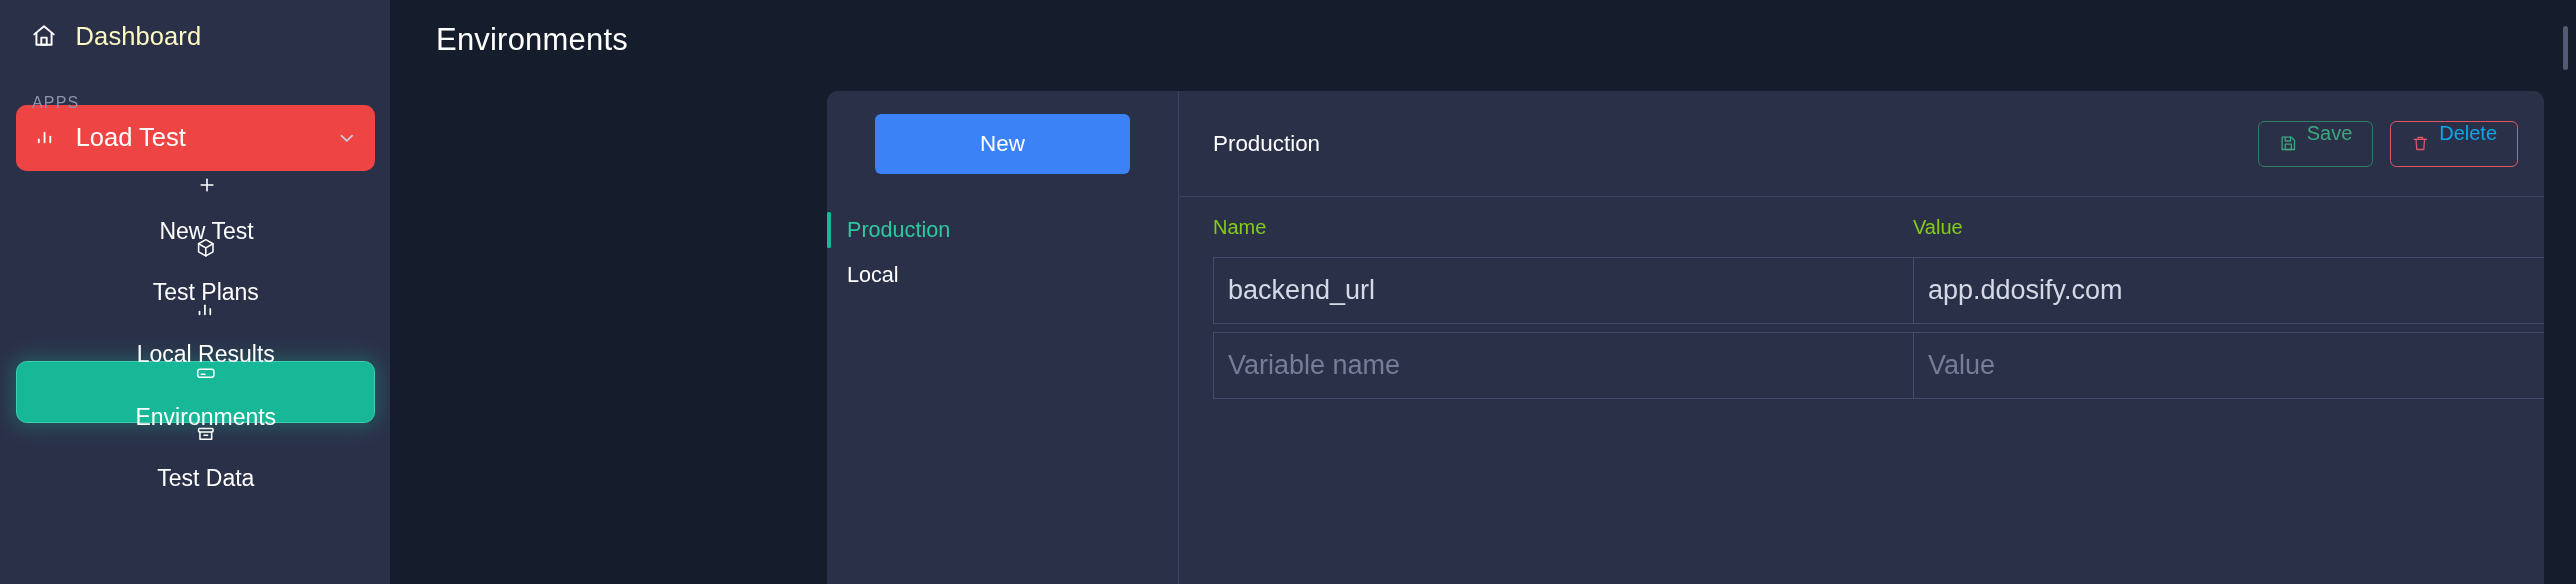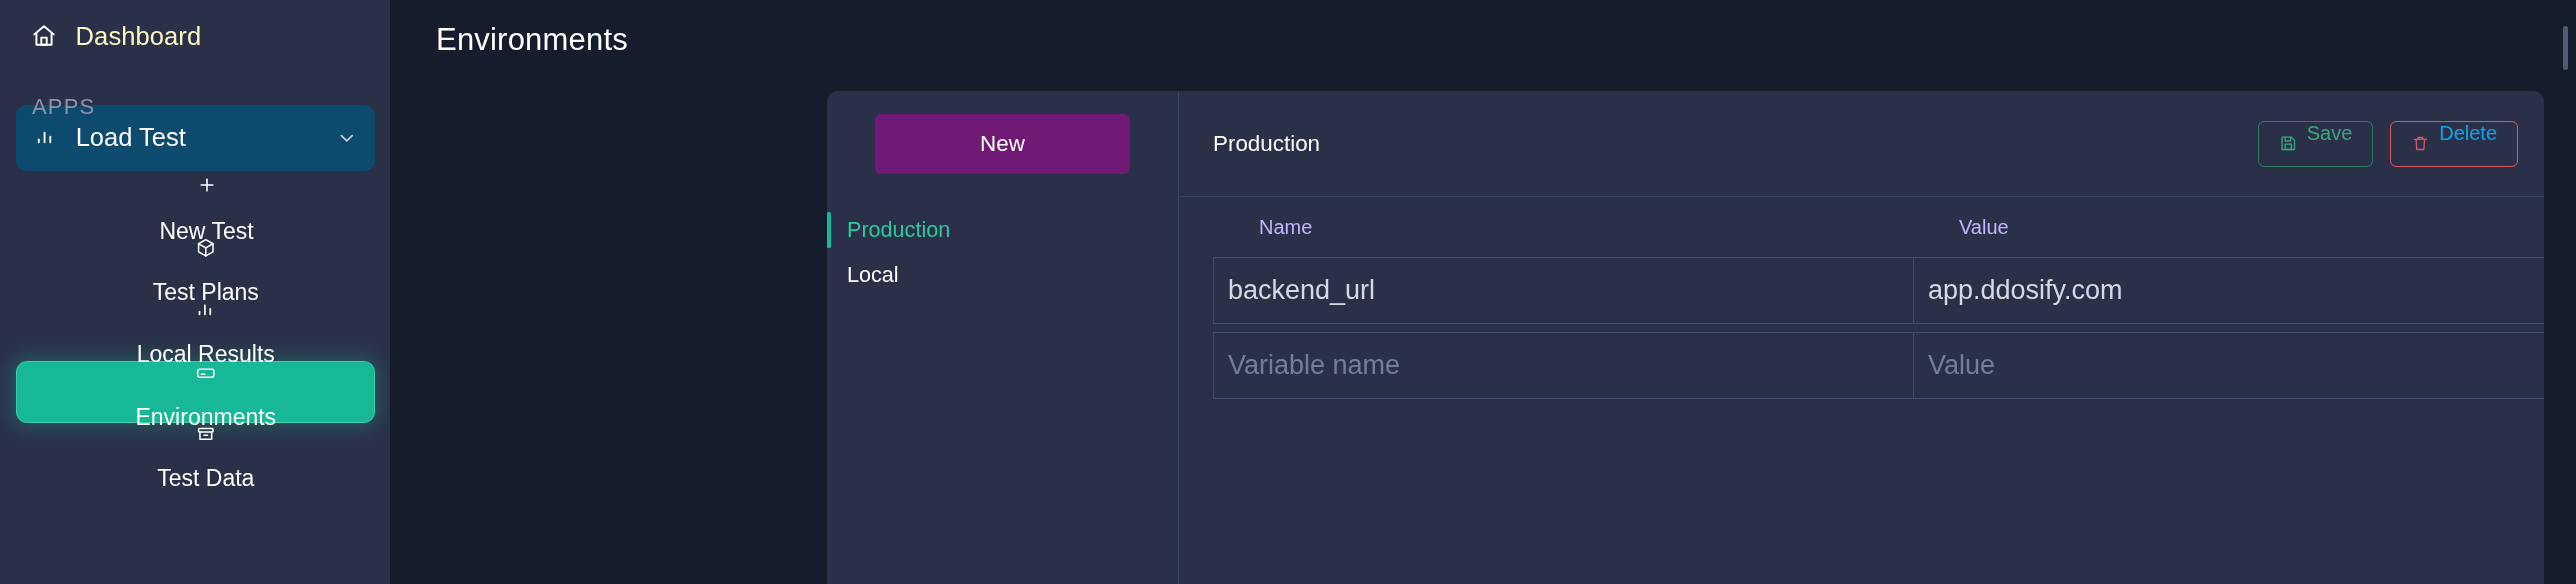--- a/index.html
+++ b/index.html
@@ -22,28 +22,28 @@
   .dash-row {
     display: flex; align-items: center;
     gap: 18.6px; padding: 0 0 0 31px; height: 51px;
   }
   .dash-row .label {
     color: #fef9c3; font-size: 25.5px; letter-spacing: 0.1px;
   }
   .ico { display: inline-flex; align-items: center; justify-content: center; }
 
   .apps-label {
-    color: #8d93a8; font-size: 22px; letter-spacing: 1.2px;
+    color: #8d93a8; font-size: 16px; letter-spacing: 1.2px;
     padding: 32px 0 0 32px; height: 40px;
   }
 
   .load-test {
     margin: 3.1px 15.5px 0 15.5px;
     height: 66px;
-    background: #0c4a6e;
+    background: #ef4444;
     border-radius: 10.8px;
     display: flex; align-items: center;
     padding: 0 17px 0 18.6px;
     gap: 18.6px;
   }
   .load-test .lt-label { color: #fff; font-size: 25.5px; flex: 1; }
 
   .nav { margin-top: 4.6px; }
   .nav-item {
     height: 62px; margin: 0 15.5px;
@@ -85,21 +85,21 @@
   .env-col {
     width: 352px; min-width: 352px;
     border-right: 0.8px solid #3b4161;
     display: flex; flex-direction: column;
   }
   .env-col-head {
     height: 106px; display: flex; align-items: center; justify-content: center;
   }
   .new-btn {
     width: 255px; height: 60px;
-    background: #701a75; border: none; border-radius: 6.2px;
+    background: #3b82f6; border: none; border-radius: 6.2px;
     color: #ffffff; font-size: 22.4px;
     font-family: "Liberation Sans", sans-serif;
     cursor: pointer;
   }
   .env-list { padding-top: 10.8px; }
   .env-item {
     height: 45px; display: flex; align-items: center;
     padding-left: 20px; position: relative;
     font-size: 21.6px; color: #ffffff;
   }
@@ -128,21 +128,21 @@
   .obtn.delete { border: 1.5px solid #e05563; color: #0ea5e9; }
 
   
   .tbl { padding: 0 0 0 0; }
   .tbl-head {
     display: flex; height: 60px; align-items: center;
     padding-left: 34px; padding-right: 26px;
   }
   .col-name { width: 700px; min-width: 700px; }
   .col-value { width: 700px; min-width: 700px; }
-  .th { color: #c4b5fd; font-size: 20px; margin-left: 46px; }
+  .th { color: #84cc16; font-size: 20px; }
 
   .row {
     display: flex; align-items: center;
     padding-left: 34px; padding-right: 26px;
     margin-bottom: 7.7px;
   }
   .cell-input {
     height: 67px;
     background: transparent;
     border: 0.8px solid #454b6b;

